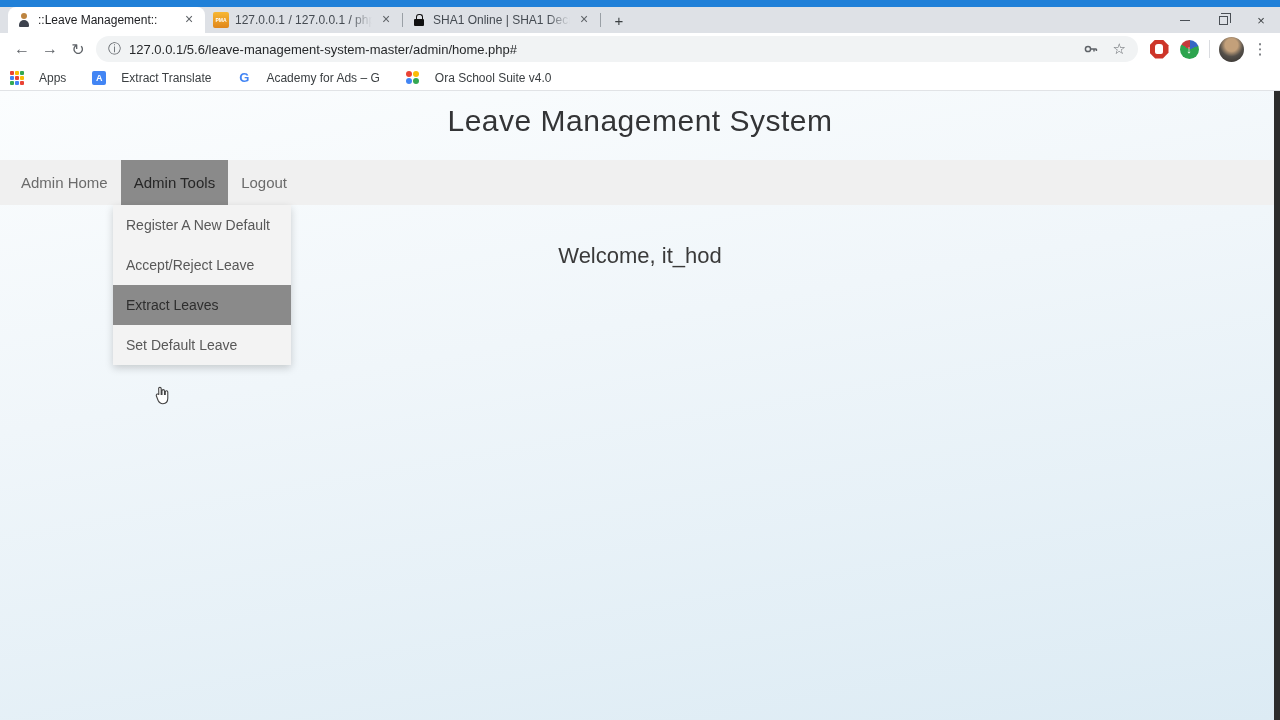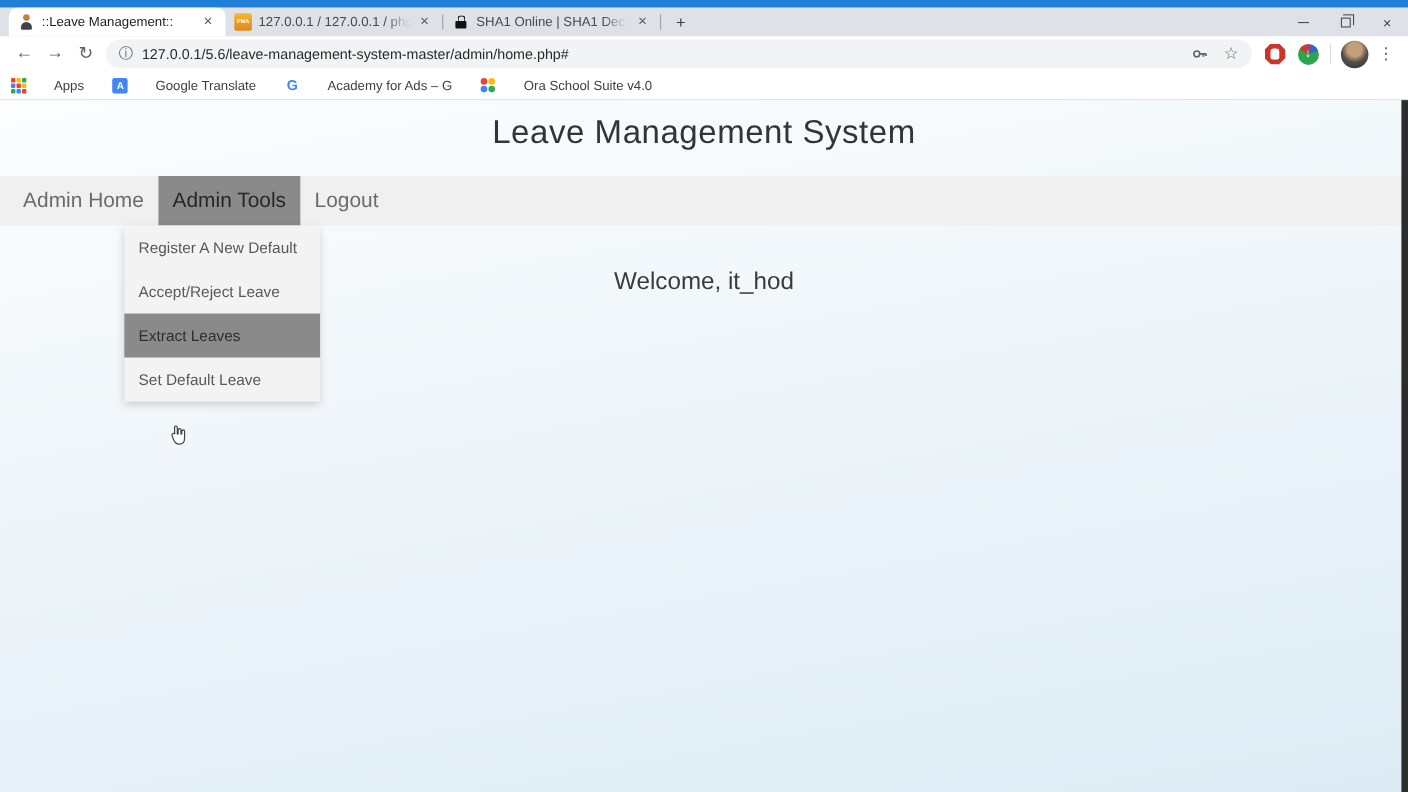--- a/index.html
+++ b/index.html
@@ -65,39 +65,39 @@
     background:conic-gradient(from 140deg, #2da44e 0 45%, #c43b3b 45% 62%, #3566c4 62% 80%, #2da44e 80%);
     color:#fff; font-size:11px; line-height:19px; text-align:center; font-weight:bold; }
   .toolbar-sep { width:1px; height:18px; background:#dadce0; margin:0 5px; flex:none; }
   .avatar { width:25px; height:25px; border-radius:50%; margin:0 4px; flex:none;
     background:radial-gradient(circle at 50% 32%, #c3a07a 0 30%, #55504a 55%, #2e2c2a 100%); }
   .menu-dots { width:24px; text-align:center; color:#5f6368; font-size:15px; flex:none; }
 
   
   .bookmarks { height:26px; background:#fff; border-bottom:1px solid #e1e3e6;
     display:flex; align-items:center; padding:0 10px; gap:26px; }
-  .bookmark { display:flex; align-items:center; gap:25px; font-size:12px; color:#3c4043; }
+  .bookmark { display:flex; align-items:center; gap:15px; font-size:12px; color:#3c4043; }
   .bm-icon { width:14px; height:14px; flex:none; position:relative; }
   .grid9 { display:grid; grid-template-columns:repeat(3,4px); grid-template-rows:repeat(3,4px);
     gap:1px; width:14px; height:14px; }
   .grid9 span { width:4px; height:4px; border-radius:1px; }
   .bm-translate { background:#4285f4; border-radius:2px; color:#fff; font-size:9px;
     font-weight:bold; text-align:center; line-height:14px; }
   .bm-g { color:#4285f4; font-size:13px; font-weight:bold; line-height:14px; text-align:center; }
   .grid4 { display:grid; grid-template-columns:6px 6px; grid-template-rows:6px 6px; gap:1px; }
   .grid4 span { width:6px; height:6px; border-radius:50%; }
 
   
   .page { position:relative; height:629px;
     background:linear-gradient(170deg, #fbfdfe 0%, #f0f6fa 40%, #dcebf4 100%); }
   .page-title { position:absolute; top:13px; left:0; right:0; text-align:center;
     font-size:30px; font-weight:300; color:#333436; letter-spacing:0.5px; }
   .navbar { position:absolute; top:69px; left:0; right:0; height:45px; background:#f0f0f0;
     display:flex; padding-left:8px; }
-  .nav-item { padding:0 13px; line-height:45px; font-size:19px; color:#6b6b6b; }
+  .nav-item { padding:0 13px; line-height:45px; font-size:15px; color:#6b6b6b; }
   .nav-item.active { background:var(--graybtn); color:#262626; }
   .dropdown { position:absolute; top:114px; left:113px; width:178px; background:#f3f3f3;
     box-shadow:0 3px 8px rgba(0,0,0,0.18); }
   .dd-item { height:40px; line-height:40px; padding-left:13px; font-size:14px; color:#585858;
     white-space:nowrap; }
   .dd-item.hovered { background:var(--graybtn); color:#2e2e2e; }
   .welcome { position:absolute; top:152px; left:0; right:0; text-align:center;
     font-size:22px; color:#3a3a3a; }
   .cursor { position:absolute; left:152px; top:294px; width:19px; height:22px; }
   .dark-edge { position:absolute; top:0; right:0; bottom:0; width:6px; background:#2c2c2c; }
@@ -185,21 +185,21 @@
           <span style="background:#ea4335"></span>
           <span style="background:#fbbc05"></span>
         <span style="background:#34a853"></span>
           <span style="background:#4285f4"></span>
           <span style="background:#ea4335"></span>
       </span>
       <span>Apps</span>
     </div>
     <div class="bookmark">
       <span class="bm-icon bm-translate">A</span>
-      <span>Google Translate</span>
+      <span>Extract Translate</span>
     </div>
     <div class="bookmark">
       <span class="bm-icon bm-g">G</span>
       <span>Academy for Ads – G</span>
     </div>
     <div class="bookmark">
       <span class="bm-icon grid4">
         <span style="background:#ea4335"></span>
           <span style="background:#fbbc05"></span>
         <span style="background:#4285f4"></span>

